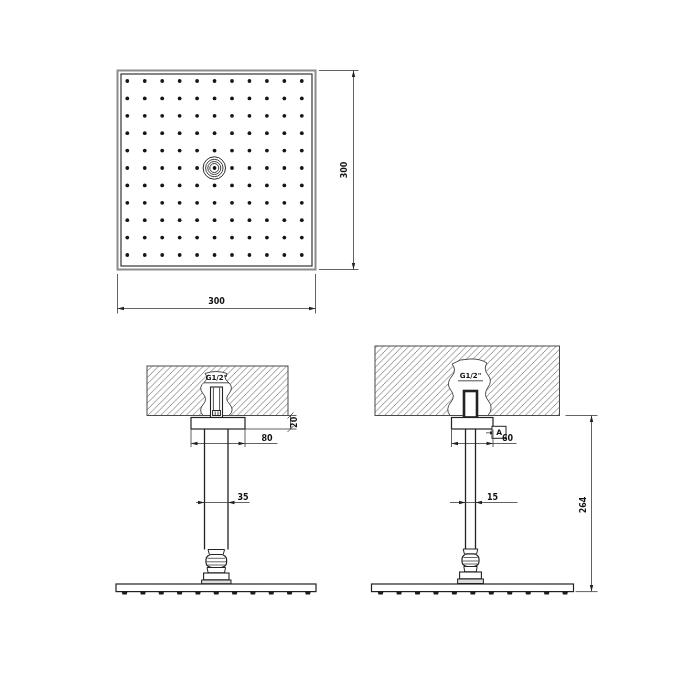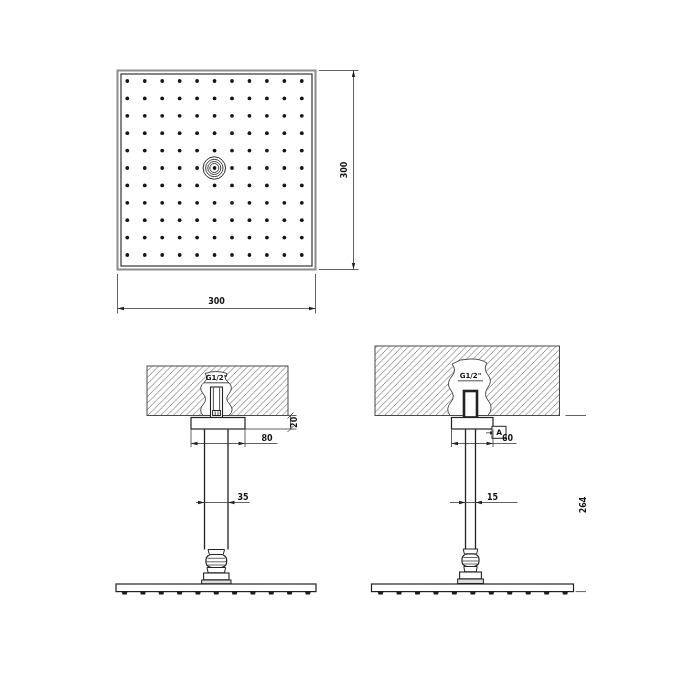--- a/index.html
+++ b/index.html
@@ -1,17 +1,17 @@
 <!DOCTYPE html>
 <html><head>
 <meta charset="utf-8">
 <style>
   html,body{margin:0;padding:0;background:#fff;}
   .sheet{position:relative;width:586px;height:700px;background:#ffffff;overflow:hidden;
-         font-family:"DejaVu Sans",sans-serif;}
+         font-family:"DejaVu Sans",sans-serif;padding-left:46px;}
   svg{position:absolute;left:0;top:0;}
   .obj{stroke:#222222;fill:none;}
   .obj-f{stroke:#222222;fill:#ffffff;}
   .thin{stroke-width:0.8;}
   .mid{stroke-width:1.1;}
   .thick{stroke-width:1.3;}
   .bold{stroke-width:2.6;}
   .dim{stroke:#3a3a3a;stroke-width:0.8;fill:none;}
   .arrow{fill:#222222;stroke:none;}
   .noz{fill:#1c1c1c;stroke:none;}

